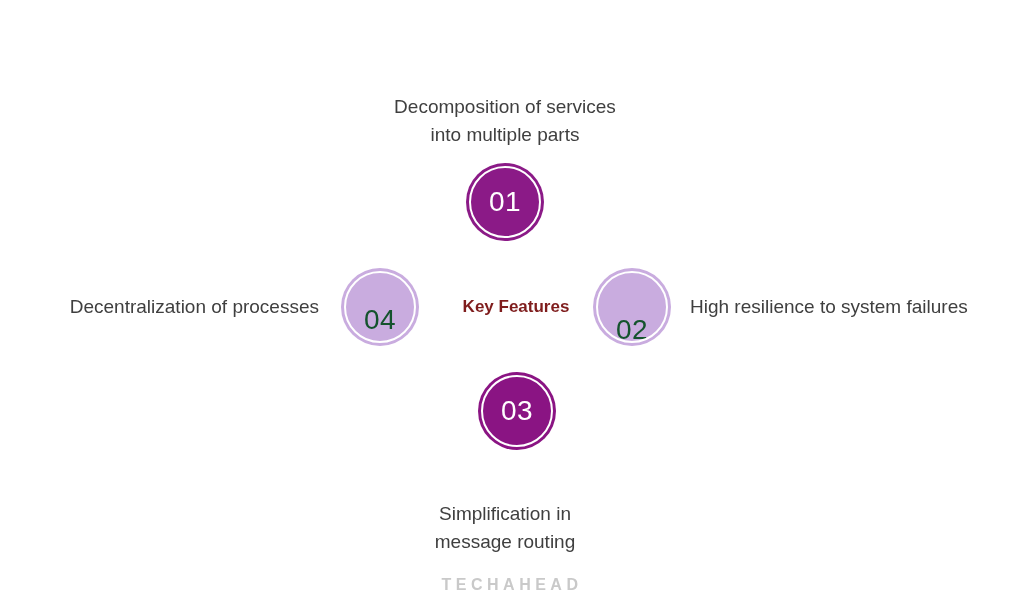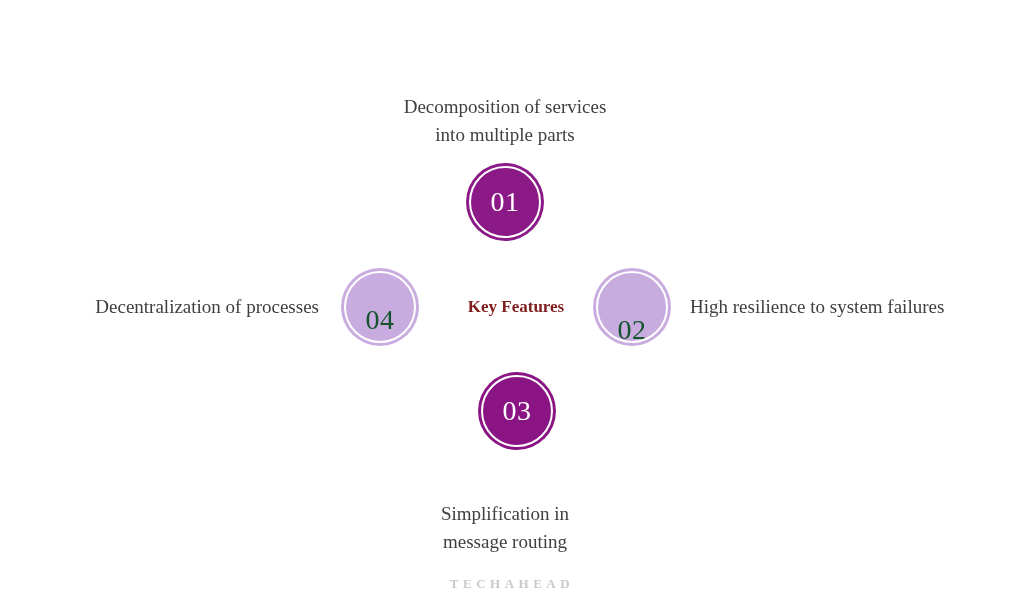--- a/index.html
+++ b/index.html
@@ -1,18 +1,18 @@
 <!DOCTYPE html>
 <html><head>
 <meta charset="utf-8">
 <style>
   html,body{margin:0;padding:0;background:#fff;}
   .canvas{
     position:relative;width:1024px;height:609px;background:#ffffff;
-    font-family:Liberation Serif, serif;overflow:hidden;
+    font-family:Liberation Sans, sans-serif;overflow:hidden;
   }
   .lbl{
     position:absolute;color:#3f3f3f;font-size:19px;line-height:28px;
   }
   .lbl .line{display:block;}
   .lbl-top{left:305px;top:93px;width:400px;text-align:center;}
   .lbl-bottom{left:305px;top:461px;width:400px;text-align:center;margin-top:39px;}
   .lbl-left{left:0;top:293px;width:319px;text-align:right;}
   .lbl-right{left:690px;top:293px;width:330px;text-align:left;}
   .center-title{
@@ -28,21 +28,21 @@
     border-radius:50%;pointer-events:none;
   }
   .circle .num{color:#ffffff;font-size:28px;letter-spacing:0.5px;}
   .circle.light .num{color:#14532d;margin-top:26px;}
   .c-top{left:466px;top:163px;}
   .c-right{left:593px;top:268px;}
   .c-bottom{left:478px;top:372px;}
   .c-left{left:341px;top:268px;}
   .brand{
     position:absolute;left:0;right:0;top:576px;text-align:center;
-    color:#c9c9c9;font-size:13px;font-weight:700;letter-spacing:4.5px;
+    color:#c9c9c9;font-size:16px;font-weight:700;letter-spacing:4.5px;
   }
 </style>
 </head>
 <body>
 
 <div class="canvas">
 
   <div class="lbl lbl-top">
     <span class="line">Decomposition of services</span>
     <span class="line">into multiple parts</span>

